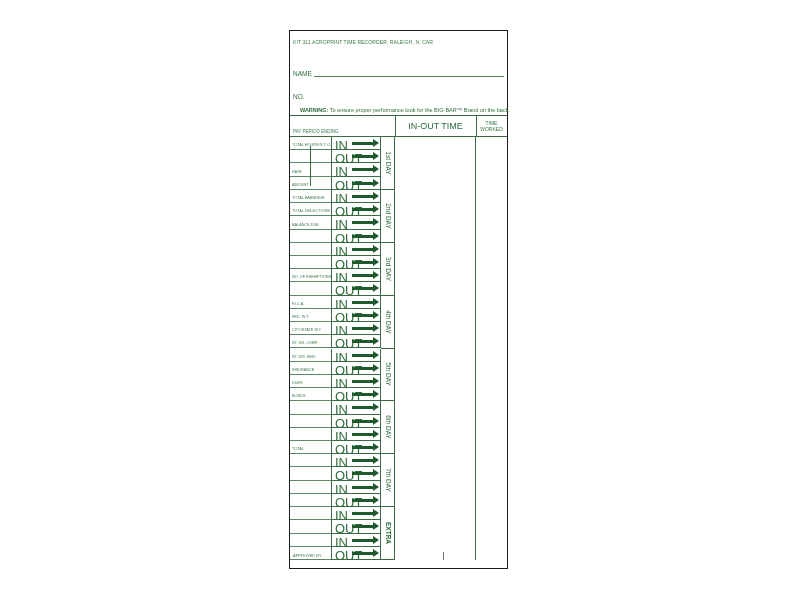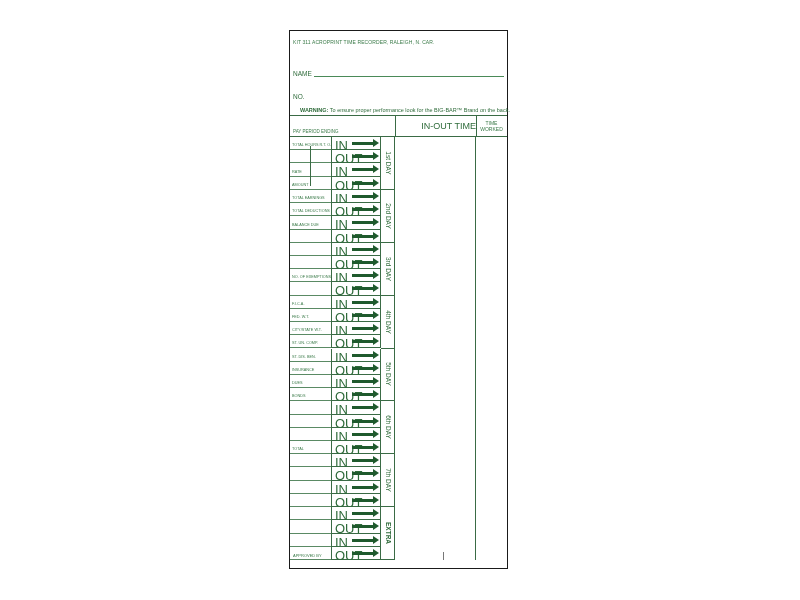--- a/index.html
+++ b/index.html
@@ -7,21 +7,21 @@
   .card { position: absolute; left: 289px; top: 30px; width: 219px; height: 539px; border: 1px solid #1a1a1a; box-sizing: border-box; background: #fff; color: #2e6b3a; }
   .maker { position: absolute; left: 3px; top: 8px; font-size: 5px; color: #3a7a48; letter-spacing: 0.1px; white-space: nowrap; }
   .name-lbl { position: absolute; left: 3px; top: 39px; font-size: 6.5px; color: #2e6b3a; }
   .name-line { position: absolute; left: 24px; right: 3px; top: 45px; border-bottom: 1px solid #4a8a58; }
   .no-lbl { position: absolute; left: 3px; top: 62px; font-size: 6.5px; color: #2e6b3a; }
   .warning { position: absolute; left: 10px; top: 76px; font-size: 5.5px; color: #2e6b3a; white-space: nowrap; }
   .warning b { font-weight: bold; }
   .grid { position: absolute; left: 0; top: 84px; width: 217px; height: 445px; border-top: 1px solid #3a6b45; }
   .hdr-left { position: absolute; left: 0; top: 0; width: 105px; height: 20px; border-right: 1px solid #3a6b45; }
   .pay-period { position: absolute; left: 3px; top: 13px; font-size: 4.5px; color: #3a7a48; }
-  .hdr-inout { position: absolute; left: 105px; top: 0; width: 81px; height: 20px; border-right: 1px solid #3a6b45; text-align: right; font-size: 9px; line-height: 20px; color: #2e6b3a; }
+  .hdr-inout { position: absolute; left: 105px; top: 0; width: 81px; height: 20px; border-right: 1px solid #3a6b45; text-align: center; font-size: 9px; line-height: 20px; color: #2e6b3a; }
   .hdr-tw { position: absolute; left: 186px; top: 0; width: 31px; height: 20px; font-size: 5px; text-align: center; color: #3a7a48; padding-top: 4px; box-sizing: border-box; line-height: 6px; }
   .rows { position: absolute; left: 0; top: 20px; width: 217px; height: 423px; border-top: 1px solid #3a6b45; }
   .lcell { position: absolute; left: 0; width: 41px; border-bottom: 1px solid #5a8a64; box-sizing: border-box; font-size: 3.8px; color: #3a7a48; overflow: hidden; }
   .lcell span { position: absolute; left: 2px; bottom: 2px; white-space: nowrap; }
   .iocell { position: absolute; left: 41px; width: 50px; border-left: 1px solid #3a6b45; border-right: 1px solid #3a6b45; border-bottom: 1px solid #3a6b45; box-sizing: border-box; }
   .iocell .io { position: absolute; left: 3px; top: 1px; font-size: 13px; color: #2e6b3a; }
   .arrow { position: absolute; left: 20px; top: 5px; width: 22px; height: 3px; background: #1f5a2d; }
   .arrow::after { content: ""; position: absolute; right: -5px; top: -3px; border-left: 6px solid #1f5a2d; border-top: 4.5px solid transparent; border-bottom: 4.5px solid transparent; }
   .daycell { position: absolute; left: 91px; width: 14px; border-bottom: 1px solid #3a6b45; border-right: 1px solid #3a6b45; box-sizing: border-box; }
   .daycell span { position: absolute; left: 50%; top: 50%; transform: translate(-50%, -50%) rotate(90deg); font-size: 6.5px; color: #2e6b3a; white-space: nowrap; }

